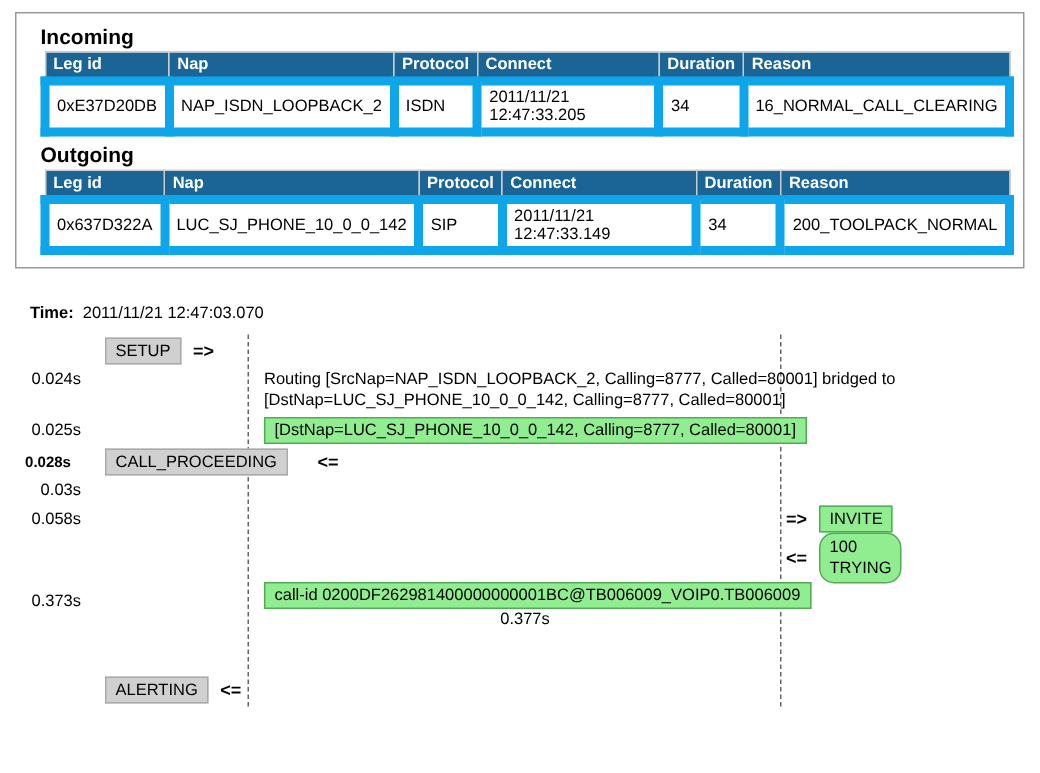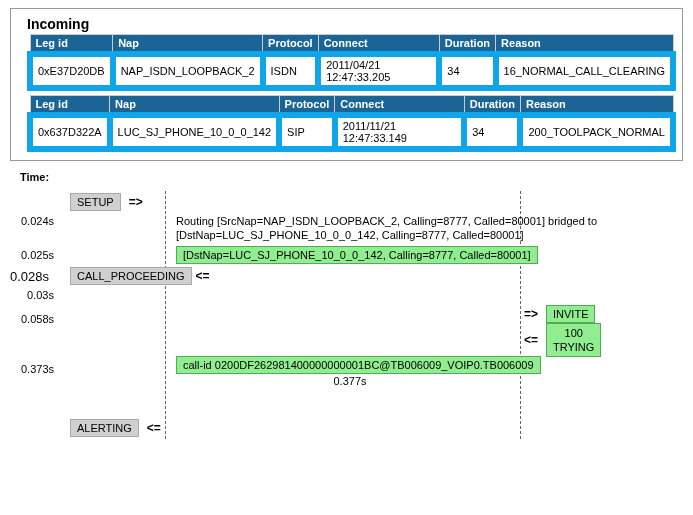--- a/index.html
+++ b/index.html
@@ -104,27 +104,28 @@
           <th>Connect</th>
           <th>Duration</th>
           <th>Reason</th>
         </tr>
       </thead>
       <tbody id="incoming-tbody">
           <tr>
             <td>0xE37D20DB</td>
             <td>NAP_ISDN_LOOPBACK_2</td>
             <td>ISDN</td>
-            <td>2011/04/21 12:47:33.205</td>
+            <td>2011/11/21 12:47:33.205</td>
             <td>34</td>
             <td>16_NORMAL_CALL_CLEARING</td>
           </tr>
         </tbody>
     </table>
 
+    <div class="section-label">Outgoing</div>
     <table class="leg-table">
       <thead>
         <tr>
           <th>Leg id</th>
           <th>Nap</th>
           <th>Protocol</th>
           <th>Connect</th>
           <th>Duration</th>
           <th>Reason</th>
         </tr>
@@ -136,23 +137,24 @@
             <td>SIP</td>
             <td>2011/11/21 12:47:33.149</td>
             <td>34</td>
             <td>200_TOOLPACK_NORMAL</td>
           </tr>
         </tbody>
     </table>
   </div>
 </div>
 
-<div style="padding: 0 10px; margin-top: 10px;">
+<div style="padding: 0 10px; margin-top: 24px;">
   <div class="time-label">
     <span class="time-label-key">Time:</span>
+    <span class="time-label-val">2011/11/21 12:47:03.070</span>
   </div>
 
   <div style="position: relative; margin-left: 0;">
 
     <div style="position: absolute; left: 48px; right: 0; top: 0; bottom: 0; pointer-events:none;">
       <div style="position:absolute; left:107px; top:0; bottom:0; border-left:1px dashed #666;"></div>
       <div style="position:absolute; left:462px; top:0; bottom:0; border-left:1px dashed #666;"></div>
     </div>
 
     <div style="display:flex; align-items:center; min-height:22px; position:relative;">
@@ -178,50 +180,50 @@
     <div style="display:flex; align-items:center; min-height:20px; position:relative;">
       <div style="width:48px; text-align:right; padding-right:4px; font-size:11px;">0.025s</div>
       <div style="flex:1; position:relative; min-height:20px; display:flex; align-items:center;">
         <div style="position:absolute; left:118px;">
           <span class="green-wide">[DstNap=LUC_SJ_PHONE_10_0_0_142, Calling=8777, Called=80001]</span>
         </div>
       </div>
     </div>
 
     <div style="display:flex; align-items:center; min-height:22px; position:relative;">
-      <div style="width:48px; text-align:left; padding-right:4px; font-size:13px;">0.028s</div>
-      <div style="flex:1; position:relative; min-height:22px; display:flex; align-items:center;">
-        <div style="position:absolute; left:12px; display:flex; align-items:center; gap:0;">
+      <div style="width:48px; text-align:center; padding-right:4px; font-size:10px;font-weight:bold;">0.028s</div>
+      <div style="flex:1; position:relative; min-height:22px; display:flex; align-items:center;">
+        <div style="position:absolute; left:12px; display:flex; align-items:center; gap:16px;">
           <span class="msg-box msg-box-gray">CALL_PROCEEDING</span>
           <span class="arrow-text">&lt;=</span>
         </div>
       </div>
     </div>
 
     <div style="display:flex; align-items:center; min-height:16px; position:relative;">
       <div style="width:48px; text-align:right; padding-right:4px; font-size:11px;">0.03s</div>
       <div style="flex:1;"></div>
     </div>
 
-    <div style="display:flex; align-items:flex-end; min-height:22px; position:relative;">
+    <div style="display:flex; align-items:center; min-height:22px; position:relative;">
       <div style="width:48px; text-align:right; padding-right:4px; font-size:11px;">0.058s</div>
       <div style="flex:1; position:relative; min-height:22px; display:flex; align-items:center;">
         <div style="position:absolute; left:462px; display:flex; align-items:center; gap:4px;">
           <span class="arrow-text">=&gt;</span>
           <span class="msg-box msg-box-green">INVITE</span>
         </div>
       </div>
     </div>
 
     <div style="display:flex; align-items:center; min-height:30px; position:relative;">
       <div style="width:48px; text-align:right; padding-right:4px; font-size:11px;"></div>
       <div style="flex:1; position:relative; min-height:30px; display:flex; align-items:center;">
         <div style="position:absolute; left:462px; display:flex; align-items:center; gap:4px;">
           <span class="arrow-text">&lt;=</span>
-          <span class="msg-box msg-box-green" style="text-align:center; line-height:1.3;">100<br>TRYING</span>
+          <span class="msg-box msg-box-green" style="text-align:left; line-height:1.3;border-radius:10px;">100<br>TRYING</span>
         </div>
       </div>
     </div>
 
     <div style="display:flex; align-items:flex-end; min-height:20px; position:relative;">
       <div style="width:48px; text-align:right; padding-right:4px; font-size:11px;">0.373s</div>
       <div style="flex:1; position:relative; min-height:20px; display:flex; align-items:center;">
         <div style="position:absolute; left:118px;">
           <span class="green-wide">call-id 0200DF262981400000000001BC@TB006009_VOIP0.TB006009</span>
         </div>

